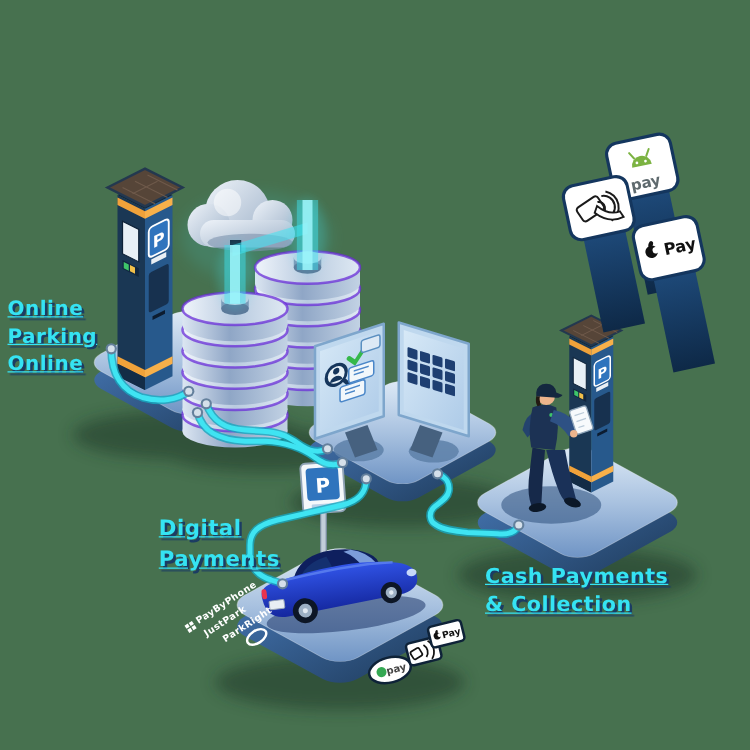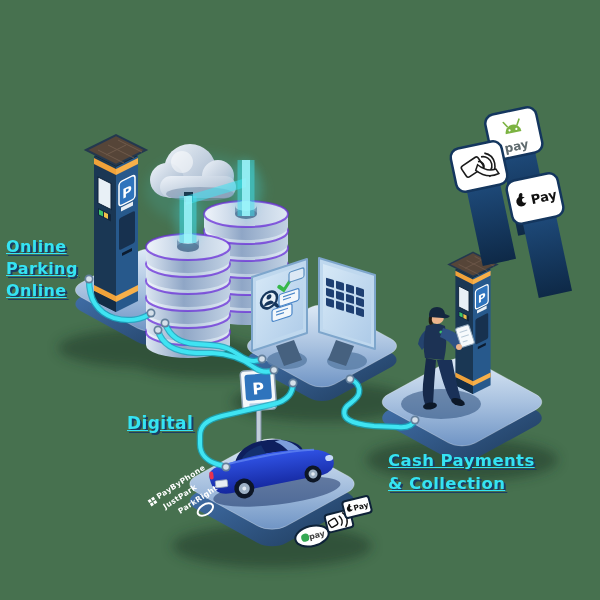--- a/index.html
+++ b/index.html
@@ -397,18 +397,19 @@
   </div>
 </div>
 
 <div class="lbl lbl-online">
   <div>Online</div>
   <div>Parking</div>
   <div>Online</div>
 </div>
 <div class="lbl lbl-digital">
   <div>Digital</div>
+  <div>Payments</div>
 </div>
 <div class="lbl lbl-cash">
   <div>Cash Payments</div>
   <div>&amp; Collection</div>
 </div>
 </div>
 
 </body></html>

